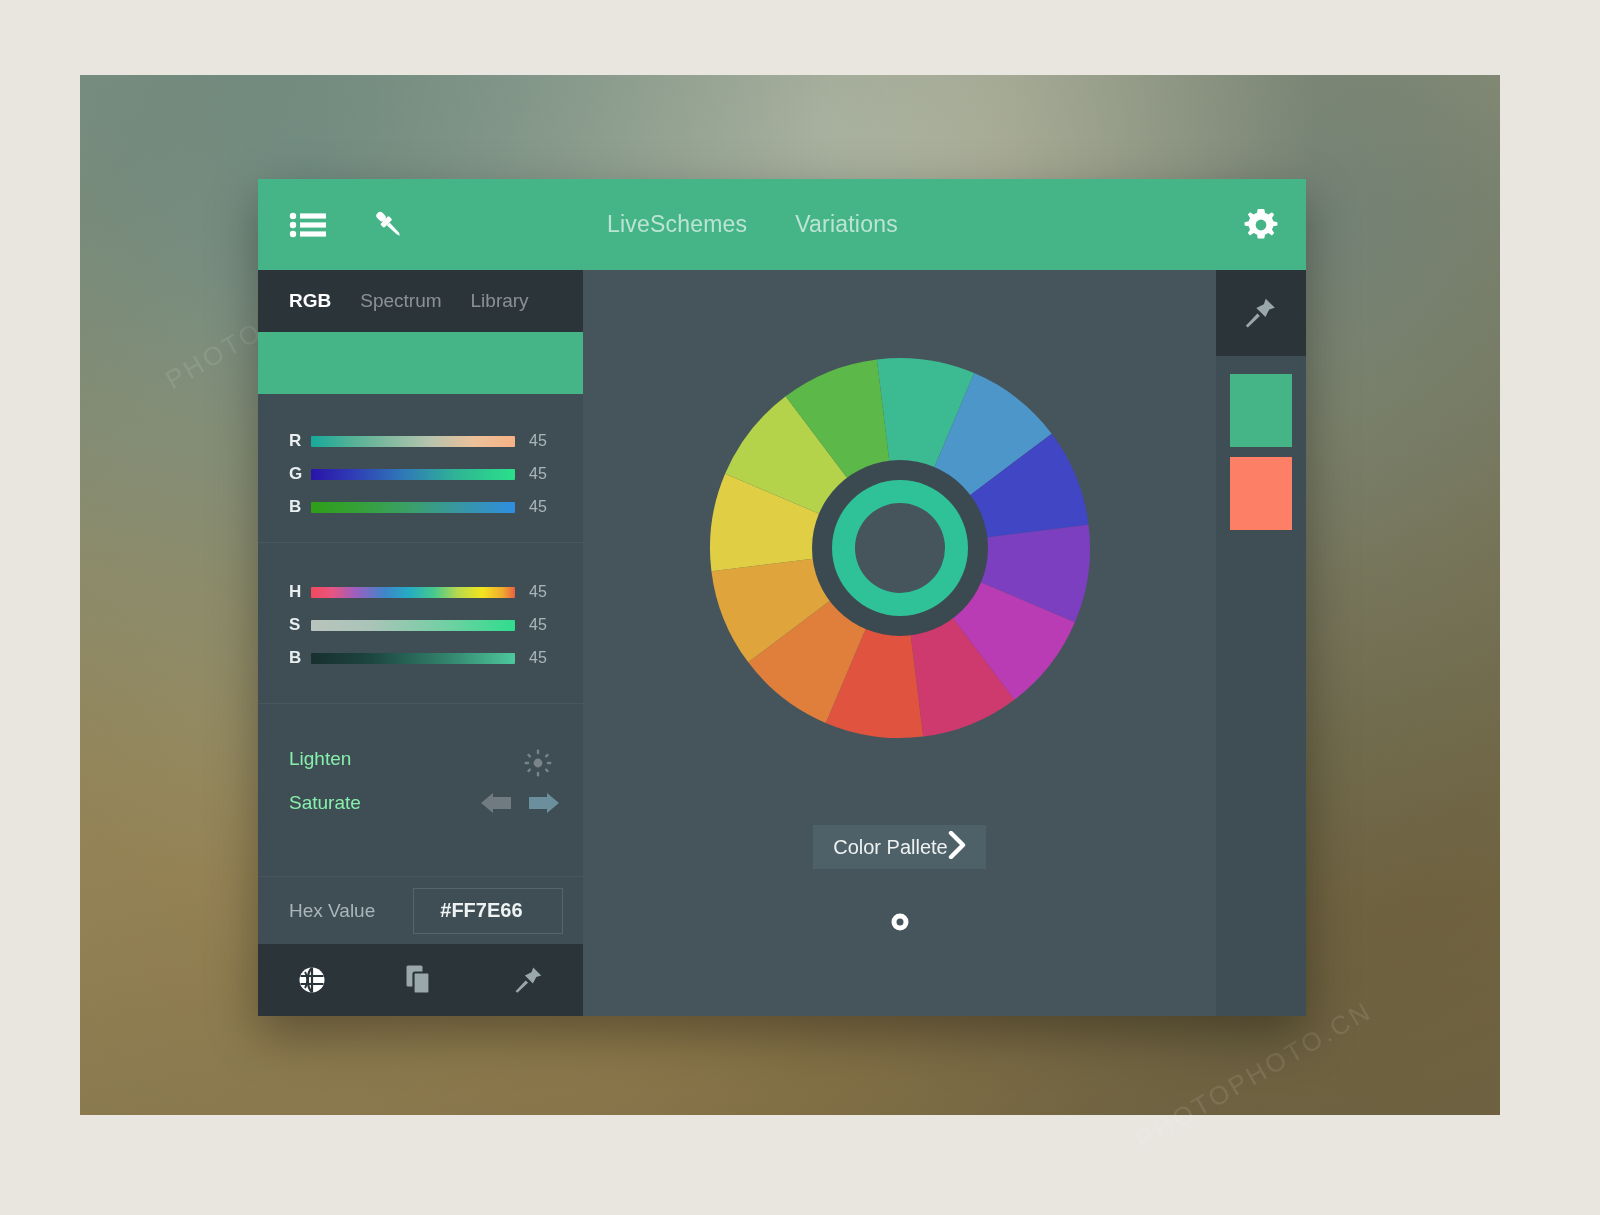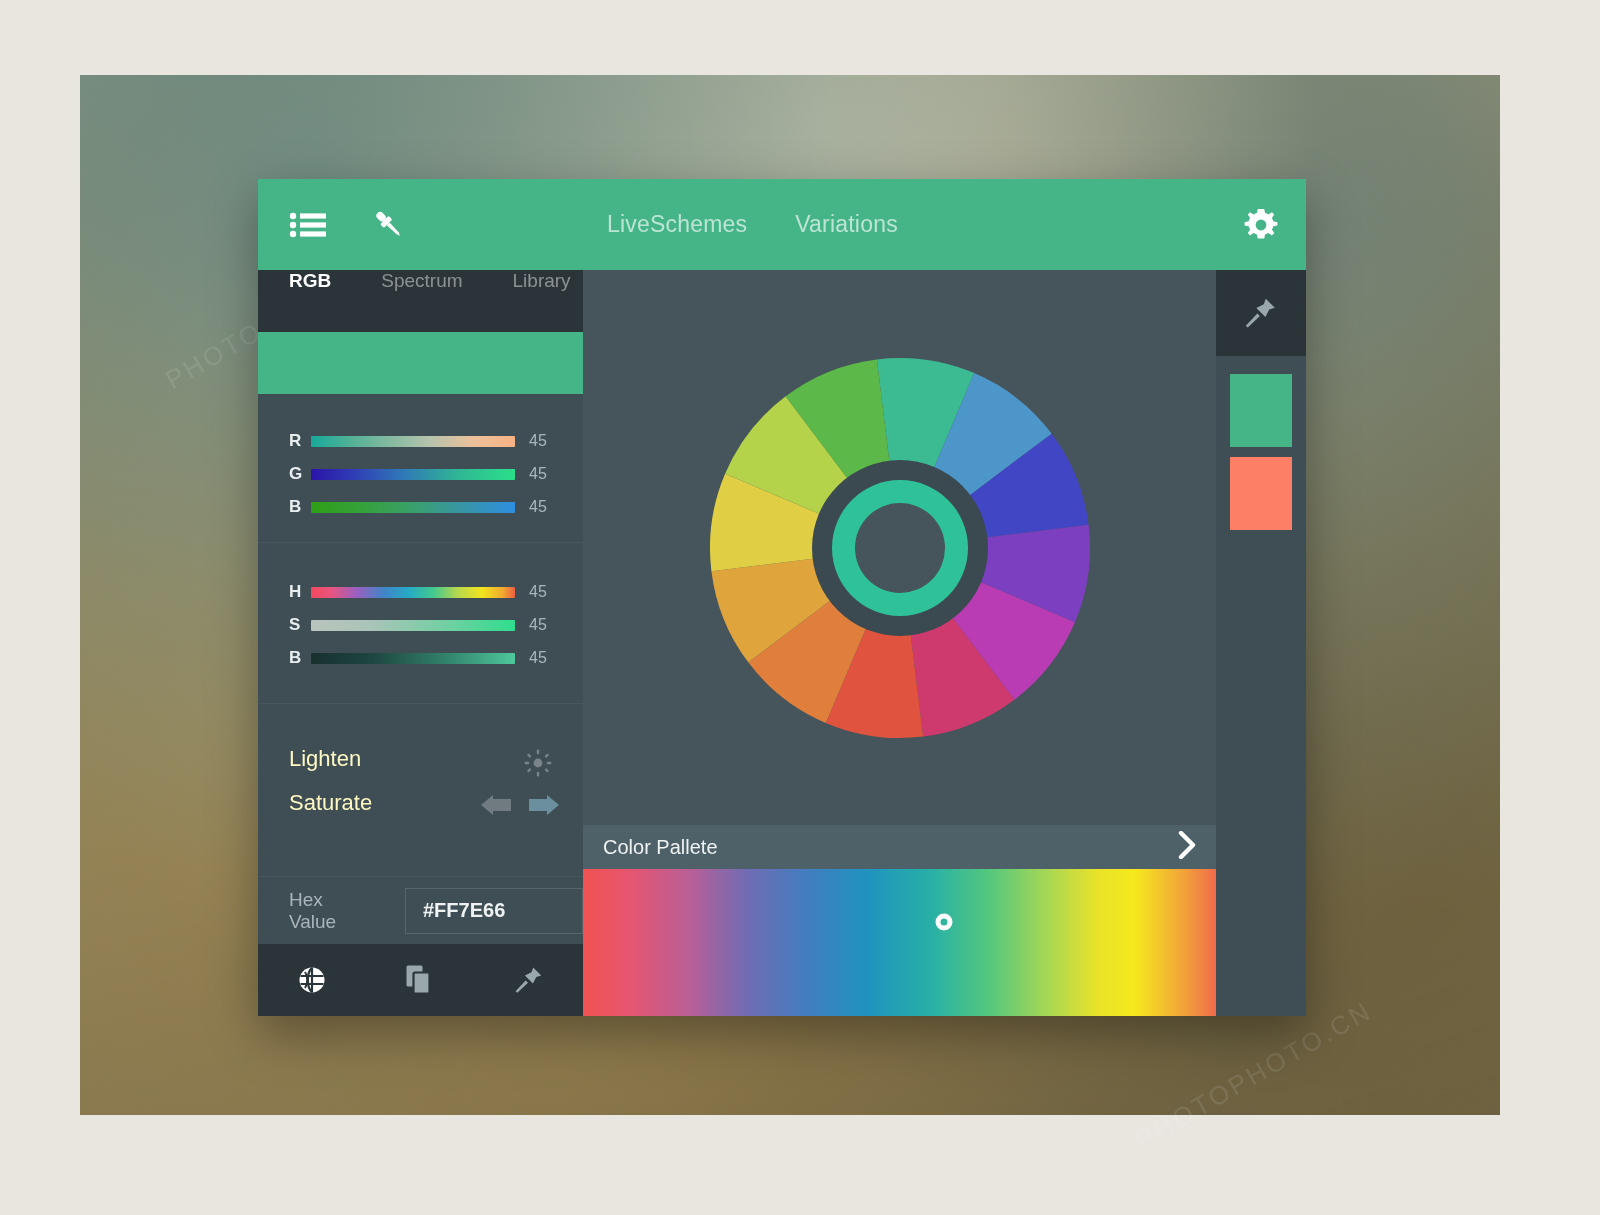--- a/index.html
+++ b/index.html
@@ -116,22 +116,23 @@
     width: 325px;
     background: #3f4e55;
     display: flex;
     flex-direction: column;
     flex: 0 0 auto;
   }
   .subtabs {
     height: 62px;
     background: #2b3539;
     display: flex;
+    align-items: center;
     padding-left: 31px;
-    gap: 50px;
+    gap: 29px;
   }
   .subtab {
     font-size: 19px;
     color: rgba(255,255,255,0.45);
     cursor: pointer;
   }
   .subtab.active { color: #ffffff; font-weight: bold; }
 
   .current-swatch {
     height: 62px;
@@ -165,28 +166,28 @@
     font-size: 16px;
     color: #aab5ba;
   }
 
   .adjust-group {
     padding: 44px 0 40px 31px;
     border-bottom: 1px solid rgba(255,255,255,0.05);
     position: relative;
   }
   .adjust-row {
-    font-size: 22px;
-    color: #fef9c3;
+    font-size: 19px;
+    color: #86efac;
     margin-bottom: 20px;
     cursor: pointer;
     position: relative;
     height: 24px;
     display: flex;
-    align-items: flex-end;
+    align-items: flex-start;
   }
   .adjust-icons {
     position: absolute;
     right: 30px;
     display: flex;
     align-items: center;
     gap: 0;
   }
 
   .hex-group {
@@ -194,28 +195,28 @@
     display: flex;
     align-items: center;
     padding-left: 31px;
   }
   .hex-label {
     font-size: 19px;
     color: #aab5ba;
     margin-right: 38px;
   }
   .hex-input {
-    width: 178px;
+    width: 150px;
     height: 46px;
     border: 1px solid rgba(255,255,255,0.13);
     background: transparent;
     color: #eef2f3;
     font-size: 20px;
     font-weight: bold;
-    padding: 0 17px;
+    padding: 0 26px;
     box-sizing: border-box;
     font-family: "Liberation Sans", sans-serif;
     outline: none;
   }
 
   .bottom-bar {
     height: 72px;
     background: #2b3539;
     display: flex;
     align-items: center;
@@ -223,20 +224,21 @@
   }
   .bottom-bar .icon-btn { flex: 1; }
 
   
   .center-panel {
     flex: 1;
     background: #46545b;
     display: flex;
     flex-direction: column;
     min-width: 0;
+    align-items: center;
   }
   .wheel-area {
     flex: 1;
     display: flex;
     align-items: center;
     justify-content: center;
     min-height: 0;
   }
   .pallete-bar {
     height: 44px;

